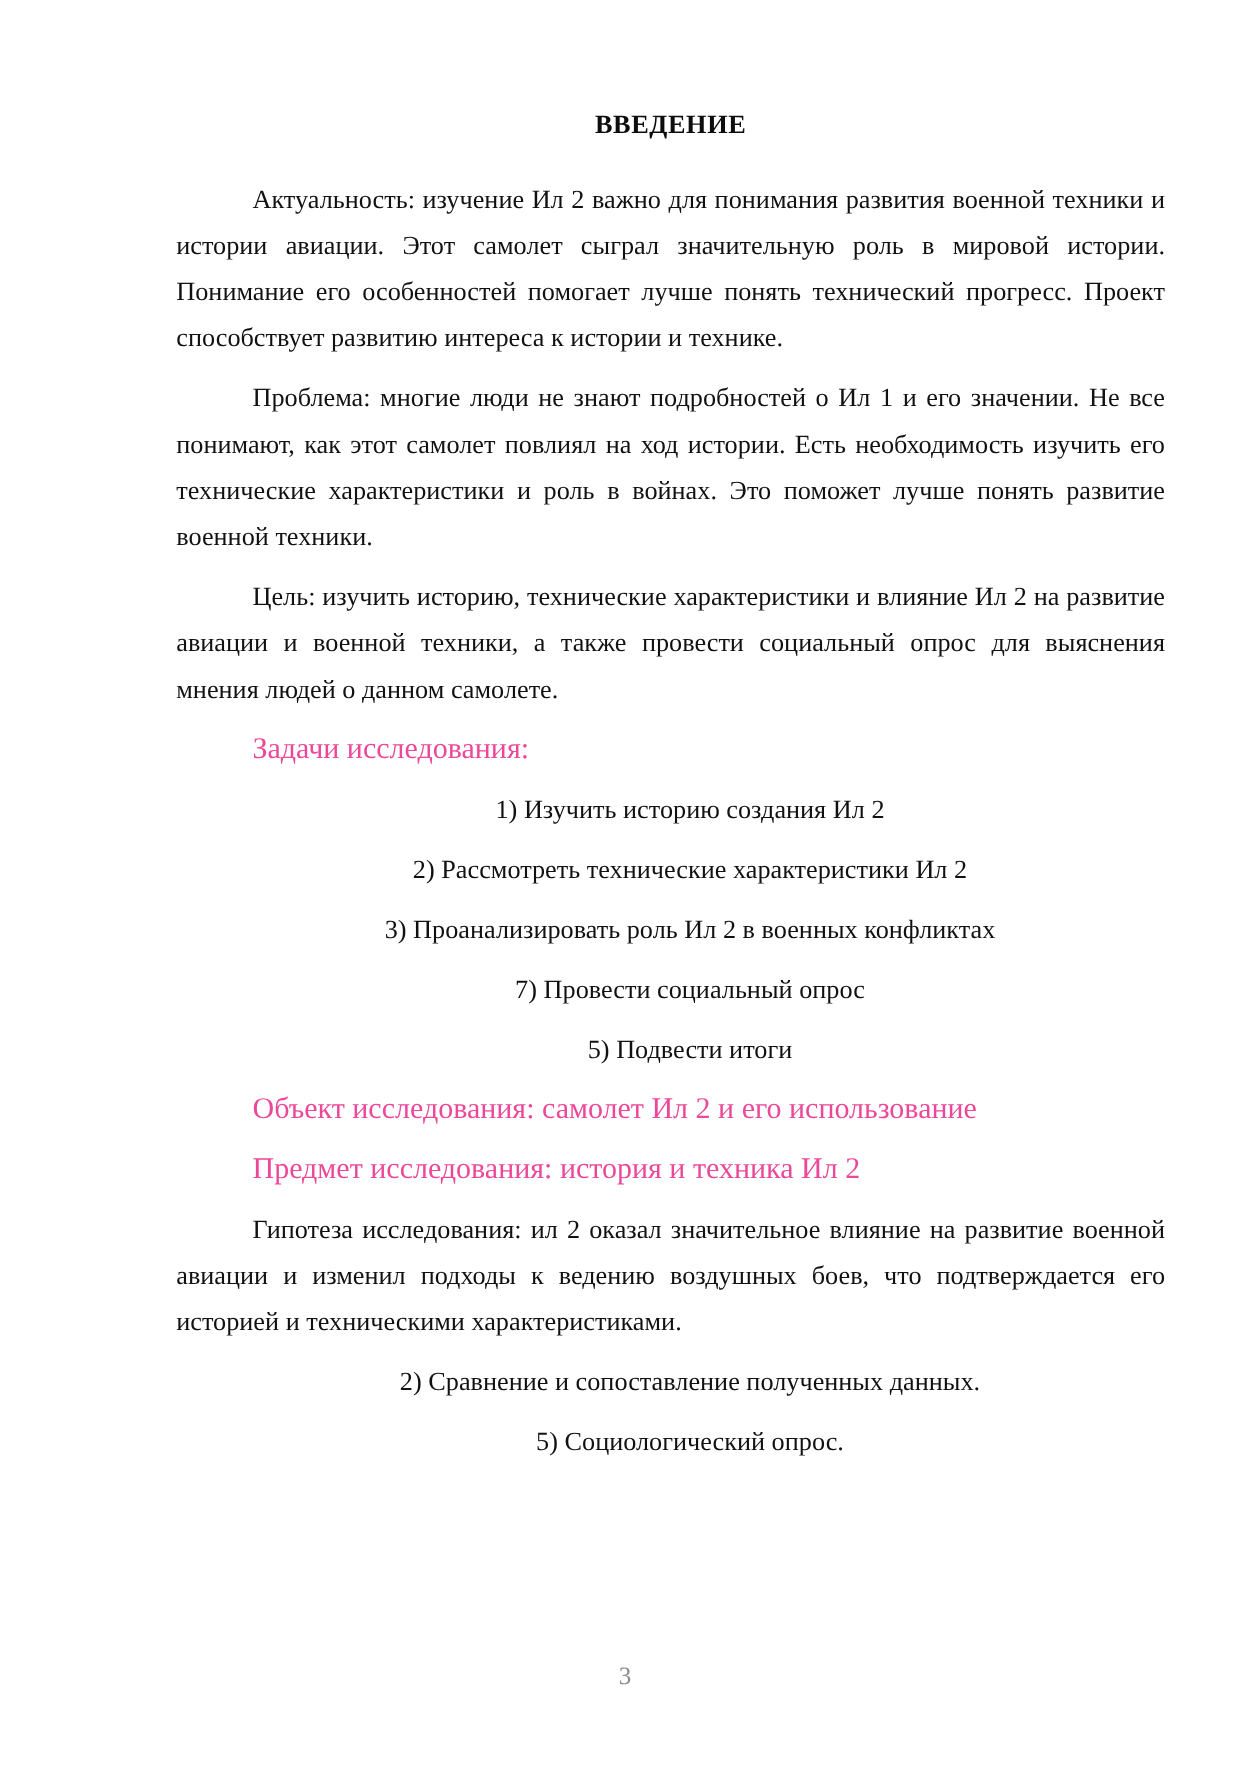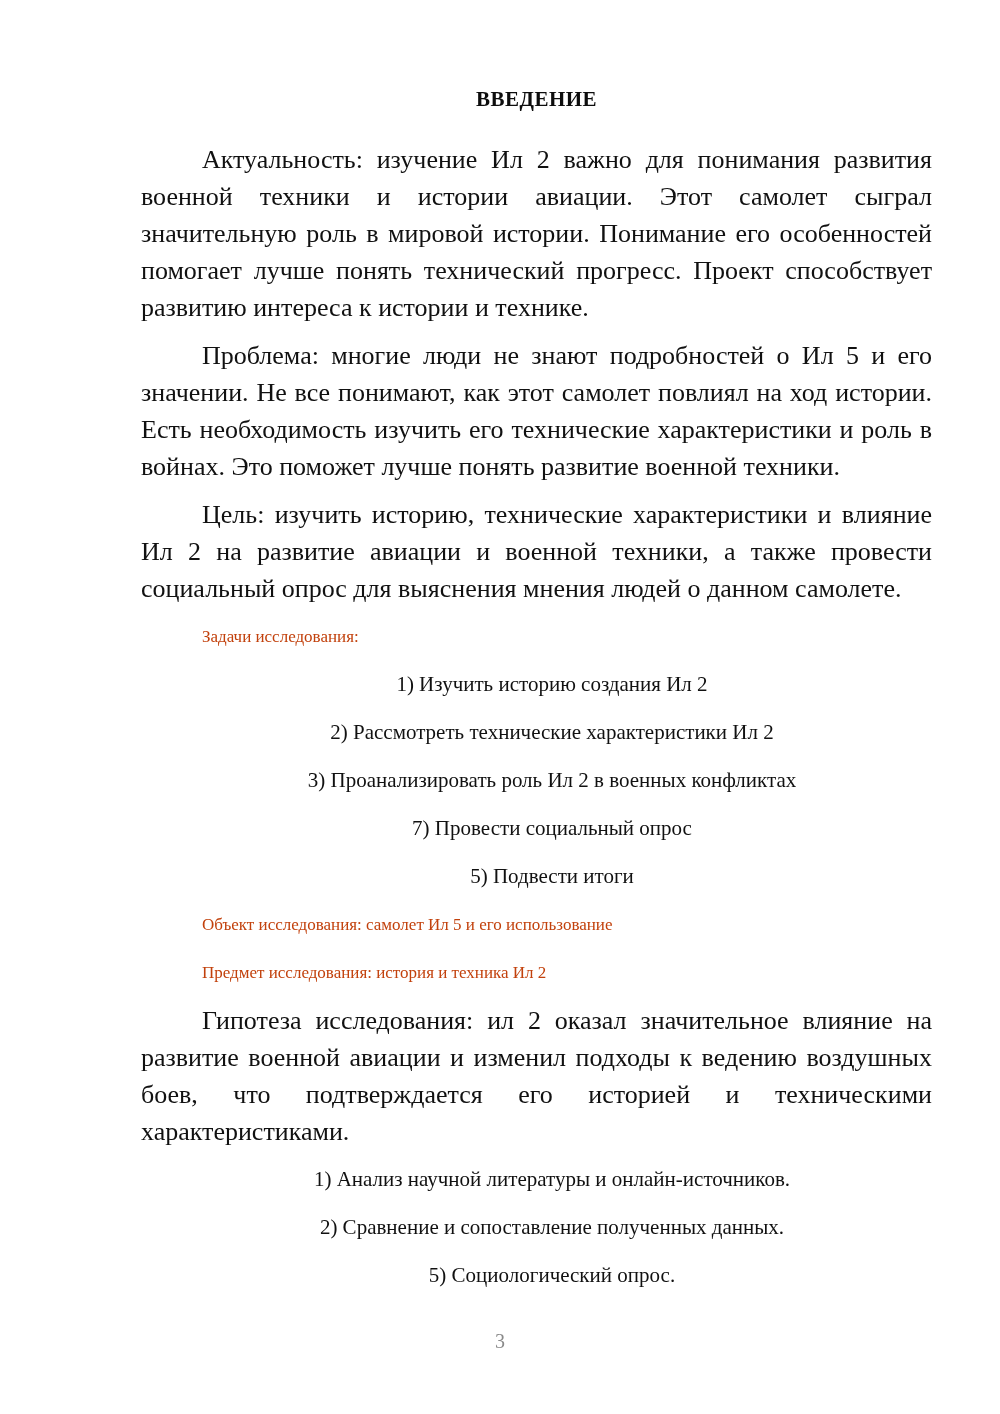--- a/index.html
+++ b/index.html
@@ -37,40 +37,40 @@
     font-size: 21px;
     font-weight: bold;
     text-align: center;
     letter-spacing: 0.5px;
     margin: 0 0 30px 0;
     line-height: 1.1;
     color: #0d0d0d;
   }
 
   .para {
-    font-size: 26px;
+    font-size: 21px;
     line-height: 37px;
     text-align: justify;
     text-align-last: left;
     text-indent: 61px;
     margin: 0 0 11px 0;
     color: #111111;
     -webkit-hyphens: none;
     hyphens: none;
   }
 
   
   .line {
-    font-size: 17px;
+    font-size: 24px;
     line-height: 37px;
     text-align: left;
     text-indent: 0;
     margin: 0 0 11px 0;
     padding-left: 61px;
-    color: #c2410c;
+    color: #ec4899;
   }
 
   .list {
     list-style: none;
     margin: 0 0 11px 0;
     padding: 0;
   }
 
   .list-item {
     font-size: 21px;
@@ -96,43 +96,42 @@
 <body>
 
 <div class="page">
 
   <div class="content">
 
     <h1 class="doc-title">ВВЕДЕНИЕ</h1>
 
     <p class="para">Актуальность: изучение Ил 2 важно для понимания развития военной техники и истории авиации. Этот самолет сыграл значительную роль в мировой истории. Понимание его особенностей помогает лучше понять технический прогресс. Проект способствует развитию интереса к истории и технике.</p>
 
-    <p class="para">Проблема: многие люди не знают подробностей о Ил 5 и его значении. Не все понимают, как этот самолет повлиял на ход истории. Есть необходимость изучить его технические характеристики и роль в войнах. Это поможет лучше понять развитие военной техники.</p>
+    <p class="para">Проблема: многие люди не знают подробностей о Ил 1 и его значении. Не все понимают, как этот самолет повлиял на ход истории. Есть необходимость изучить его технические характеристики и роль в войнах. Это поможет лучше понять развитие военной техники.</p>
 
     <p class="para">Цель: изучить историю, технические характеристики и влияние Ил 2 на развитие авиации и военной техники, а также провести социальный опрос для выяснения мнения людей о данном самолете.</p>
 
     <p class="line">Задачи исследования:</p>
 
     <ul class="list">
       <li class="list-item">1) Изучить историю создания Ил 2</li>
       <li class="list-item">2) Рассмотреть технические характеристики Ил 2</li>
       <li class="list-item">3) Проанализировать роль Ил 2 в военных конфликтах</li>
       <li class="list-item">7) Провести социальный опрос</li>
       <li class="list-item">5) Подвести итоги</li>
     </ul>
 
-    <p class="line">Объект исследования: самолет Ил 5 и его использование</p>
+    <p class="line">Объект исследования: самолет Ил 2 и его использование</p>
 
     <p class="line">Предмет исследования: история и техника Ил 2</p>
 
     <p class="para">Гипотеза исследования: ил 2 оказал значительное влияние на развитие военной авиации и изменил подходы к ведению воздушных боев, что подтверждается его историей и техническими характеристиками.</p>
 
 
     <ul class="list">
-      <li class="list-item">1) Анализ научной литературы и онлайн-источников.</li>
       <li class="list-item">2) Сравнение и сопоставление полученных данных.</li>
       <li class="list-item">5) Социологический опрос.</li>
     </ul>
 
   </div>
 
   <div class="page-number">3</div>
 
 </div>
 

